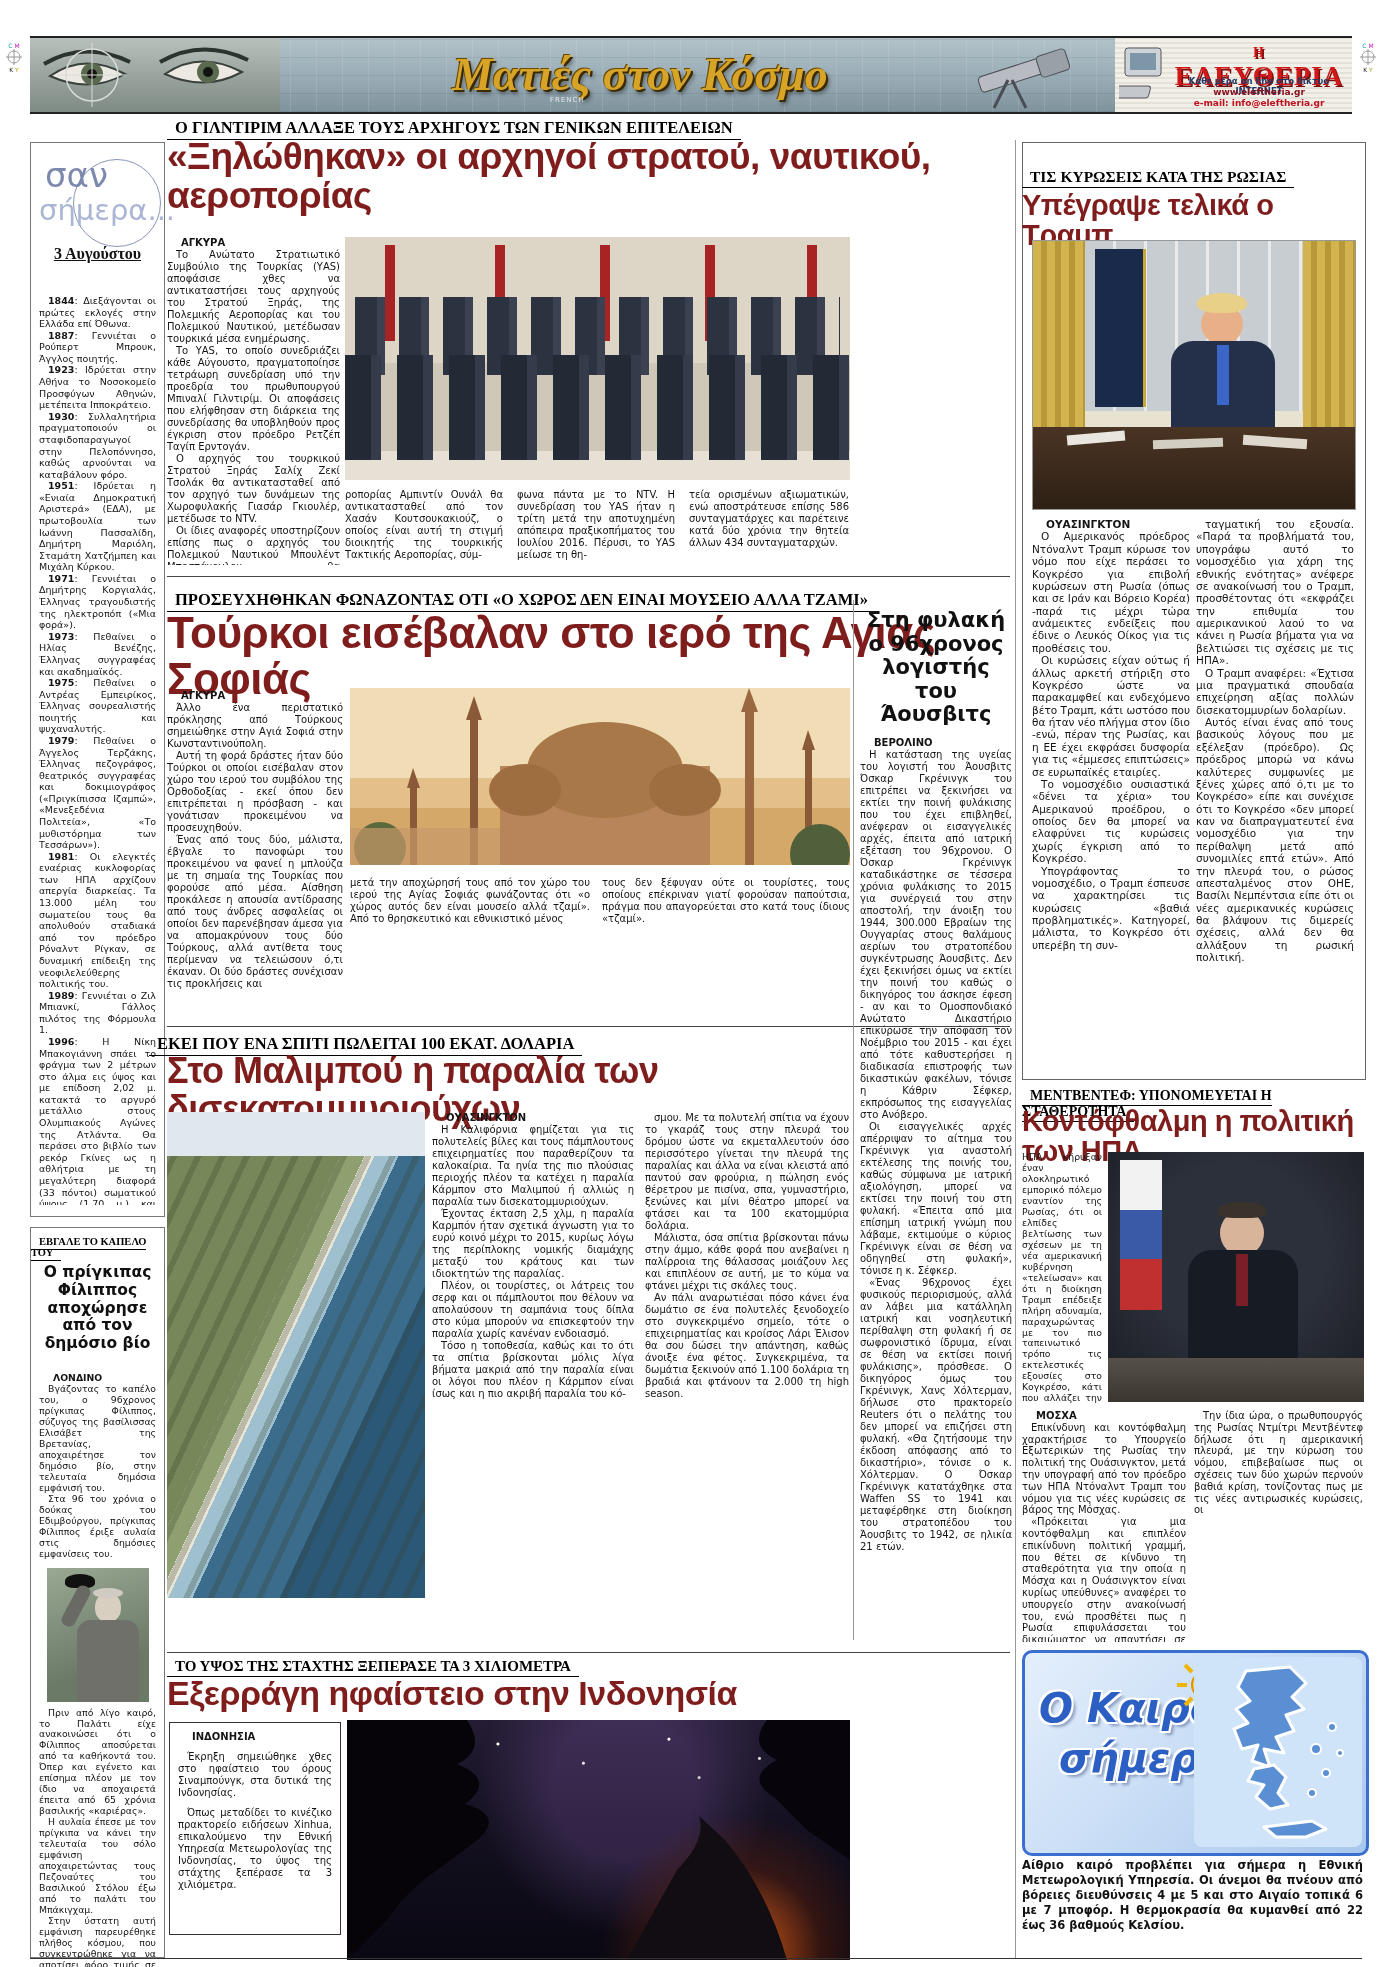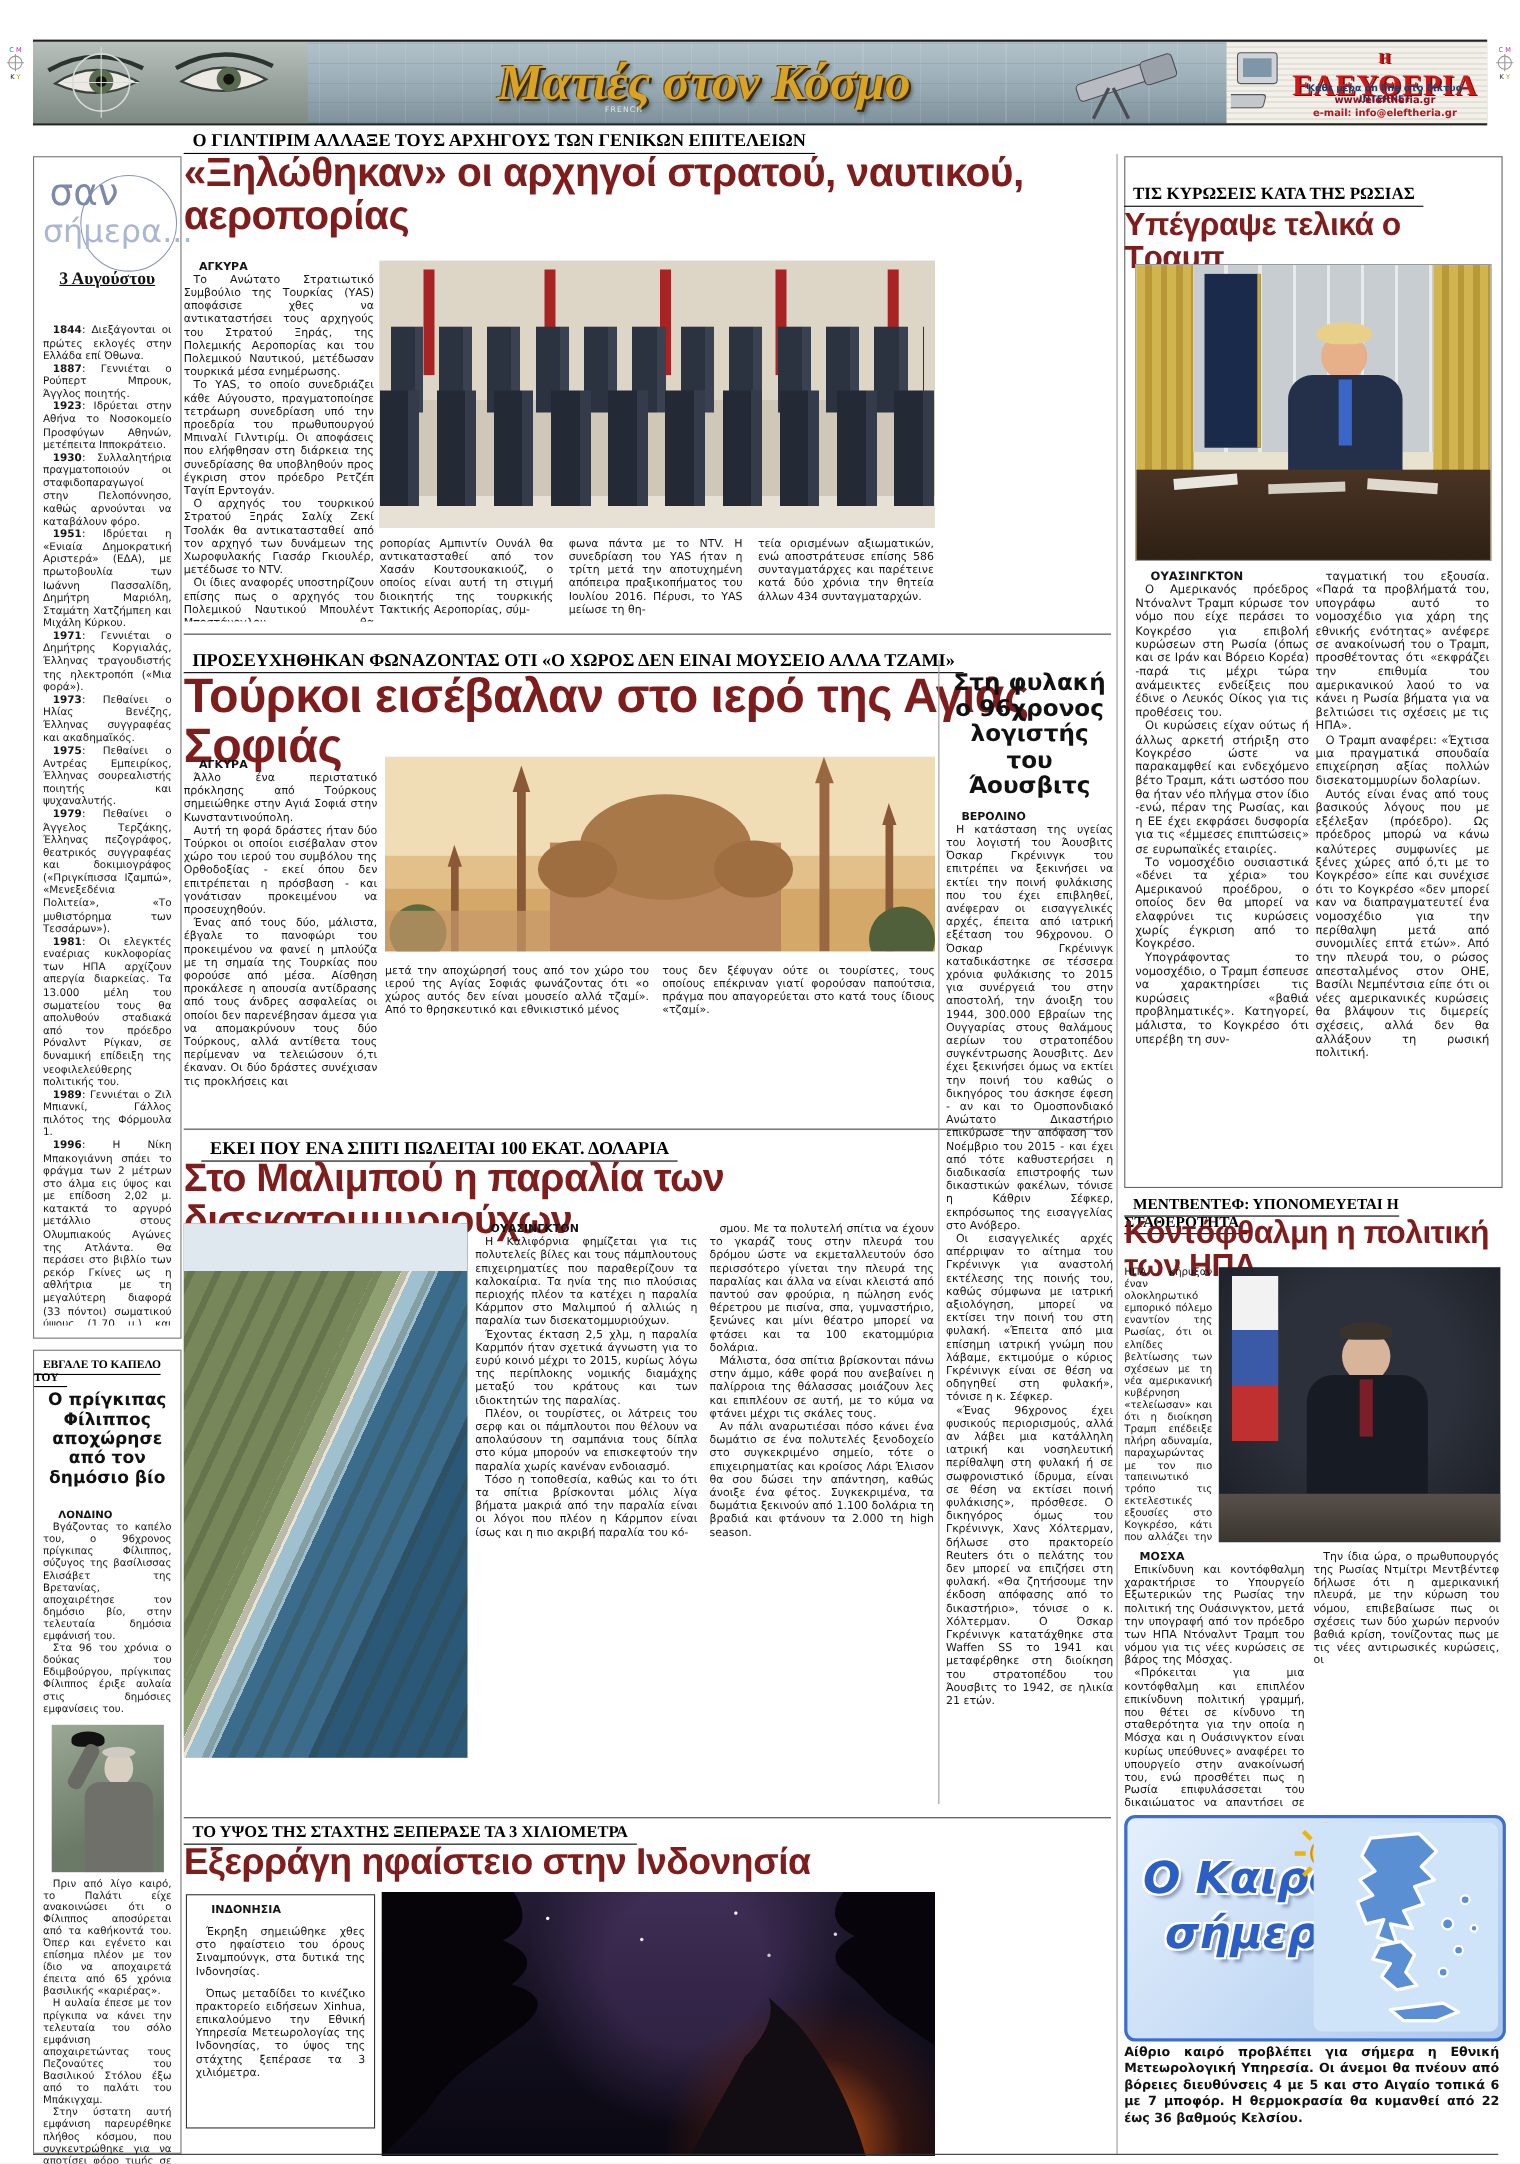--- a/index.html
+++ b/index.html
@@ -213,21 +213,21 @@
         <circle cx="470" cy="166" r="30" fill="#50603a"></circle>
       <rect y="140" width="150" height="37" fill="#c89868" opacity=".7"></rect>
     </svg>
   </div>
 
   <div class="abs body" style="left:350px;top:877px;width:240px;height:96px">μετά την αποχώρησή τους από τον χώρο του ιερού της Αγίας Σοφιάς φωνάζοντας ότι «ο χώρος αυτός δεν είναι μουσείο αλλά τζαμί». Από το θρησκευτικό και εθνικιστικό μένος</div>
   <div class="abs body" style="left:602px;top:877px;width:248px;height:96px">τους δεν ξέφυγαν ούτε οι τουρίστες, τους οποίους επέκριναν γιατί φορούσαν παπούτσια, πράγμα που απαγορεύεται στο κατά τους ίδιους «τζαμί».</div>
 
   <div class="abs rule" style="left:167px;top:1026px;width:843px"></div>
 
-  <div class="abs kicker" style="left:183px;top:1034px;width:843px;font-size:16.5px"><span>ΕΚΕΙ ΠΟΥ ΕΝΑ ΣΠΙΤΙ ΠΩΛΕΙΤΑΙ 100 ΕΚΑΤ. ΔΟΛΑΡΙΑ</span></div>
+  <div class="abs kicker" style="left:149px;top:1034px;width:843px;font-size:16.5px"><span>ΕΚΕΙ ΠΟΥ ΕΝΑ ΣΠΙΤΙ ΠΩΛΕΙΤΑΙ 100 ΕΚΑΤ. ΔΟΛΑΡΙΑ</span></div>
   <div class="abs headline" style="left:167px;top:1052px;width:843px;font-size:36px">Στο Μαλιμπού η παραλία των δισεκατομμυριούχων</div>
 
   <div class="photo" style="left:167px;top:1112px;width:258px;height:486px;background:
       linear-gradient(115deg,#77875a 0 40%,#8fa070 40% 45%,#e8e4d6 45% 47%,#9fc0ce 47% 52%,#3c6c8c 52% 70%,#2c5878 70% 100%)">
     <div class="abs" style="inset:0;background:
         linear-gradient(180deg,#dfe8ee 0 9%,transparent 9%),
         repeating-linear-gradient(115deg,rgba(50,60,35,.25) 0 6px,transparent 6px 22px)"></div>
   </div>
 
   <div class="abs body" style="left:432px;top:1112px;width:202px;height:530px">

